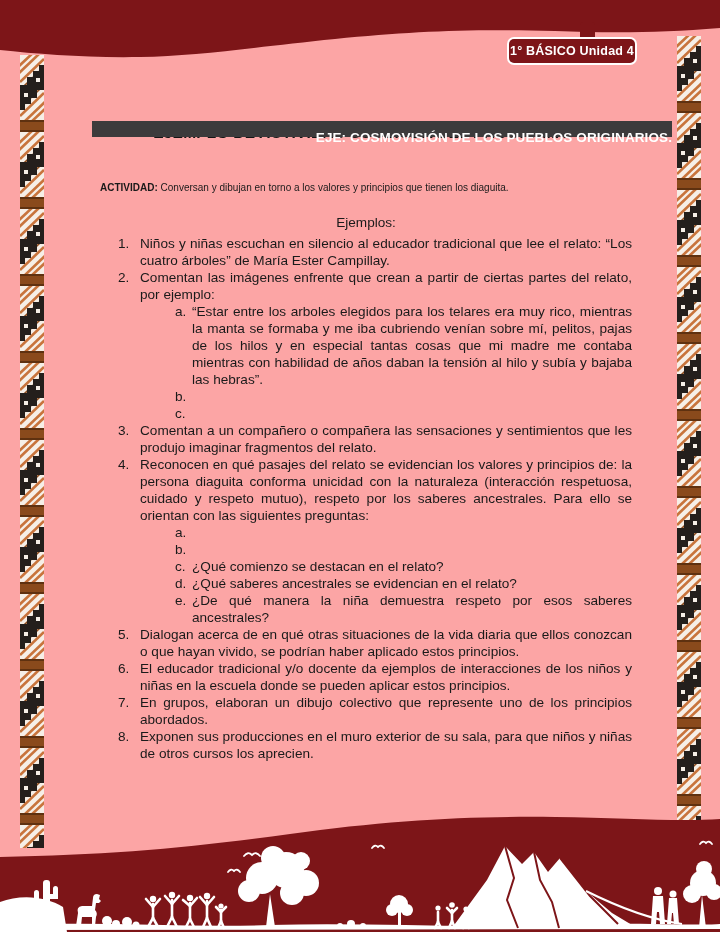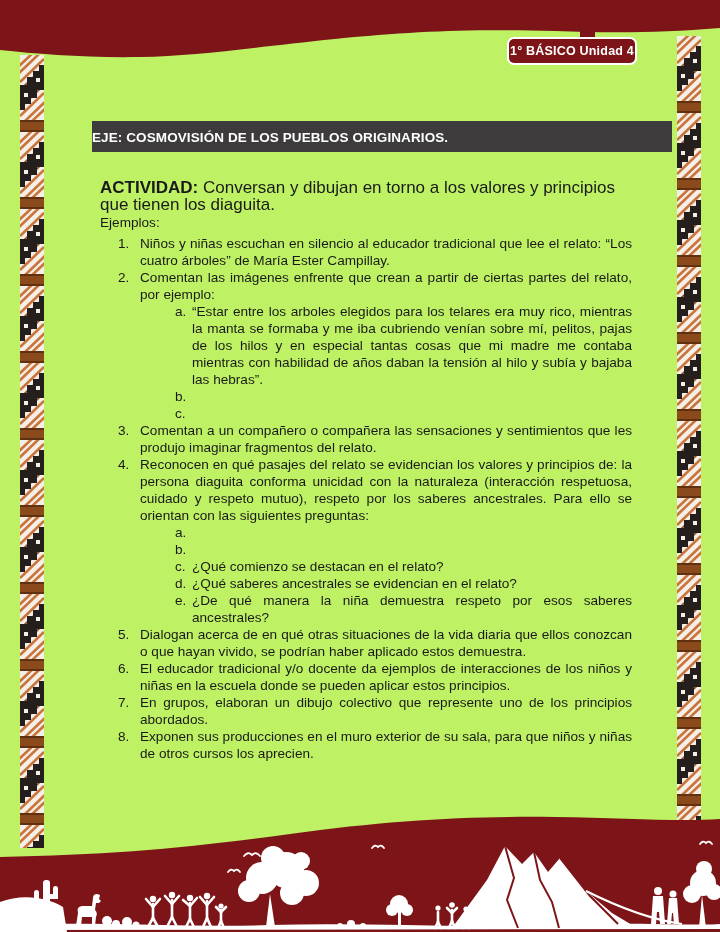--- a/index.html
+++ b/index.html
@@ -1,39 +1,39 @@
 <!DOCTYPE html>
 <html><head>
 <meta charset="utf-8">
 <style>
   html,body{margin:0;padding:0;background:#e9e9e9;}
   .page{
-    position:relative;width:720px;height:932px;margin:0 auto;background:#bef264;
+    position:relative;width:720px;height:932px;margin:0 auto;background:#fca5a5;
     overflow:hidden;font-family:"Liberation Sans",sans-serif;color:#1a1a1a;
   }
   .top-band{position:absolute;top:0;left:0;width:720px;height:80px;pointer-events:none;}
   .unit-badge{
     position:absolute;left:509px;top:39px;width:126px;height:24px;
     background:#7d1518;color:#fff;font-size:12.5px;font-weight:bold;
     display:flex;align-items:center;justify-content:center;
     border-radius:5px;box-shadow:0 0 0 2px #ffffff;letter-spacing:.2px;
   }
   .doc-title{
     position:absolute;top:88px;left:0;width:720px;text-align:center;
     font-size:15.5px;font-weight:bold;color:#151515;letter-spacing:.2px;margin-top:36px;
   }
   .eje-banner{
-    position:absolute;left:92px;top:121px;width:580px;height:31px;box-sizing:border-box;
+    position:absolute;left:92px;top:121px;width:580px;height:16px;box-sizing:border-box;
     background:#3d3b3c;color:#ffffff;font-weight:bold;font-size:13.5px;
-    line-height:33px;letter-spacing:.1px;
+    line-height:33px;letter-spacing:.1px;text-align:right;
   }
-  .activity-line{position:absolute;left:100px;top:179px;width:532px;font-size:17px;line-height:17px;}
+  .activity-line{position:absolute;left:100px;top:179px;width:532px;font-size:10px;line-height:17px;}
   .activity-line b{font-weight:bold;}
   .content{position:absolute;left:100px;top:214px;width:532px;font-size:13.6px;line-height:17px;}
-  .examples-heading{margin:0 0 4px 0;}
+  .examples-heading{margin:0 0 4px 0;text-align:center;}
   .li{display:flex;margin:0;}
   .li .num{flex:0 0 22px;margin-left:18px;}
   .li .txt{flex:1;text-align:justify;}
   .sli{display:flex;margin:0;}
   .sli .let{flex:0 0 17px;margin-left:75px;}
   .sli .txt{flex:1;text-align:justify;}
   .border-col{position:absolute;width:24px;overflow:hidden;display:flex;flex-direction:column;}
   .border-col.left{left:20px;top:55px;height:793px;}
   .border-col.right{left:677px;top:36px;height:806px;}
   .bar-black{width:24px;height:5px;background:#241f1c;flex:0 0 auto;}
@@ -107,21 +107,21 @@
       <span class="let">d.</span>
       <span class="txt">¿Qué saberes ancestrales se evidencian en el relato?</span>
     </div>
     <div class="sli">
       <span class="let">e.</span>
       <span class="txt">¿De qué manera la niña demuestra respeto por esos saberes ancestrales?</span>
     </div>
 
     <div class="li">
       <span class="num">5.</span>
-      <span class="txt">Dialogan acerca de en qué otras situaciones de la vida diaria que ellos conozcan o que hayan vivido, se podrían haber aplicado estos demuestra.</span>
+      <span class="txt">Dialogan acerca de en qué otras situaciones de la vida diaria que ellos conozcan o que hayan vivido, se podrían haber aplicado estos principios.</span>
     </div>
     <div class="li">
       <span class="num">6.</span>
       <span class="txt">El educador tradicional y/o docente da ejemplos de interacciones de los niños y niñas en la escuela donde se pueden aplicar estos principios.</span>
     </div>
     <div class="li">
       <span class="num">7.</span>
       <span class="txt">En grupos, elaboran un dibujo colectivo que represente uno de los principios abordados.</span>
     </div>
     <div class="li">

